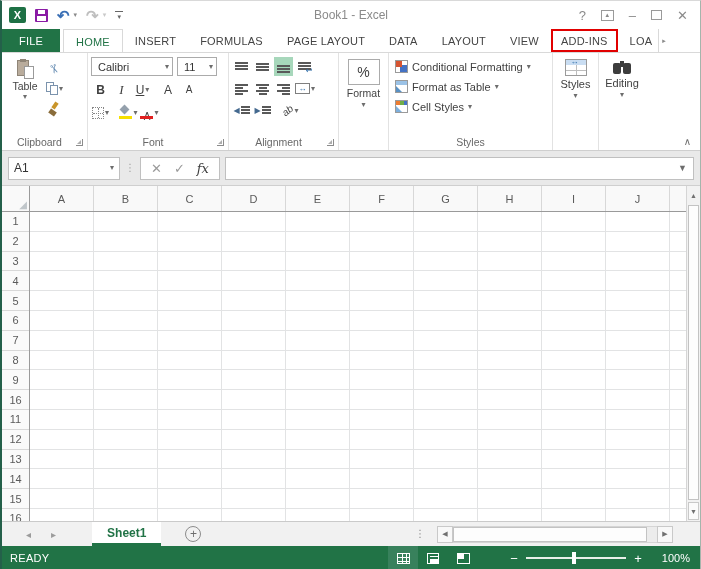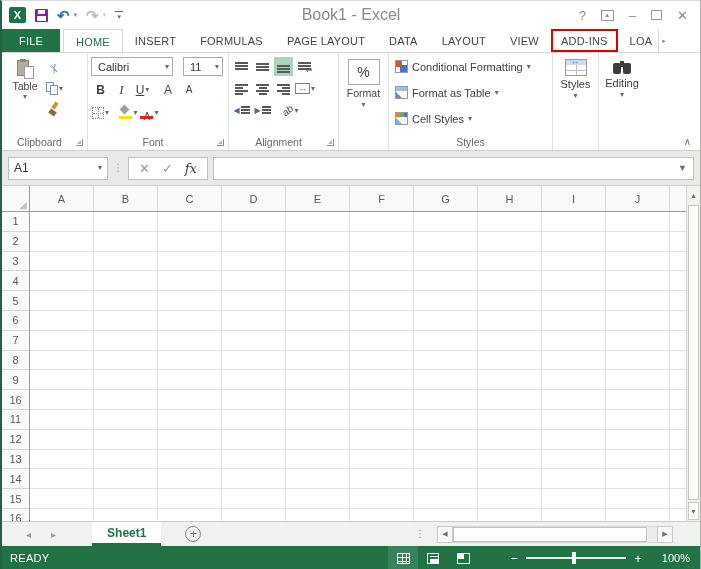--- a/index.html
+++ b/index.html
@@ -15,21 +15,21 @@
   .save-ic{width:13px;height:13px;background:#8a1ba5;position:relative;border-radius:1px}
   .save-ic i{position:absolute;left:3px;top:1px;width:7px;height:4px;background:#fff}
   .save-ic b{position:absolute;left:2px;bottom:1px;width:9px;height:5px;background:#fff}
   .undo{color:#3a6fb5;font-size:15px;line-height:1;font-weight:bold}
   .redo{color:#bfbfbf;font-size:15px;line-height:1;font-weight:bold}
   .mini-caret{font-size:7px;color:#8a8a8a;margin-left:-5px}
   .mini-caret.dis{color:#c9c9c9}
   .qat-custom{display:flex;flex-direction:column;align-items:center;line-height:1}
   .qat-custom u{width:8px;height:0;border-top:1.5px solid #666;display:block;margin-bottom:1px}
   .qat-custom s{font-size:7px;color:#666;text-decoration:none}
-  .win-title{position:absolute;left:0;right:0;text-align:center;color:#8a8a8a;font-size:16px;z-index:1}
+  .win-title{position:absolute;left:0;right:0;text-align:center;color:#8a8a8a;font-size:12px;z-index:1}
   .win-ctrls{margin-left:auto;display:flex;align-items:center;gap:15px;padding-right:12px;z-index:2;color:#8a8a8a}
   .wc{font-size:13px;line-height:1;color:#8a8a8a}
   .wc-ribbon{width:13px;height:11px;border:1px solid #9a9a9a;display:flex;align-items:center;justify-content:center;font-size:7px;color:#8a8a8a}
   .wc-restore{width:11px;height:10px;border:1px solid #9a9a9a}
 
   
   .tabrow{height:24px;display:flex;align-items:stretch;border-bottom:1px solid #d9d9d9;font-size:11px;color:#444;
           white-space:nowrap;overflow:hidden}
   .tab{display:flex;align-items:center;padding:0 12px;letter-spacing:.2px;cursor:default}
   .tab.file{background:#217346;color:#fff;padding:0 17px;margin-right:3px}
@@ -60,21 +60,21 @@
   .ic-cut{color:#5b84ad;font-size:12px;display:inline-block;transform:rotate(70deg);line-height:1}
   .ic-copy{position:relative;width:12px;height:13px}
   .ic-copy i{position:absolute;left:0;top:0;width:8px;height:10px;background:#fff;border:1px solid #7b93ad}
   .ic-copy b{position:absolute;right:0;bottom:0;width:8px;height:10px;background:#fff;border:1px solid #7b93ad}
   .ic-brush{width:13px;height:13px;position:relative}
   .ic-brush i{position:absolute;left:5px;top:0;width:4px;height:7px;background:#c9952a;transform:rotate(35deg)}
   .ic-brush b{position:absolute;left:1px;bottom:0;width:7px;height:5px;background:#8a6d3b;transform:rotate(35deg)}
 
   
   .g-font{width:141px}
-  .fcombos{display:flex;gap:10px}
+  .fcombos{display:flex;gap:4px}
   .combo{height:19px;border:1px solid #ababab;background:#fff;display:flex;align-items:center;font-size:11px;color:#333;padding:0 3px 0 6px}
   .combo .cd{margin-left:auto;padding-left:4px}
   .combo.fname{width:82px}
   .combo.fsize{width:40px}
   .frow{display:flex;align-items:center;margin-top:4px;gap:2px}
   .bld{font-weight:bold;font-size:12px;color:#3f3f3f}
   .itl{font-style:italic;font-family:"Liberation Serif",serif;font-size:13px;color:#3f3f3f}
   .und{font-size:12px;color:#3f3f3f;text-decoration:underline}
   .grow-a{font-size:12px;color:#3f3f3f;position:relative;padding-right:5px}
   .shrink-a{font-size:10px;color:#3f3f3f;position:relative;padding-right:5px}
@@ -105,21 +105,21 @@
   .ic-indent s{font-size:8px;color:#44698f;text-decoration:none}
   .ic-indent .bars{width:9px}.ic-indent .bars i{width:9px}
   .ic-orient{font-size:10px;font-style:italic;color:#3f3f3f;transform:rotate(-40deg);display:inline-block}
 
   
   .g-number{width:50px;display:flex;flex-direction:column;align-items:center;gap:2px;padding-top:6px}
   .pct-box{width:32px;height:26px;border:1px solid #ababab;display:flex;align-items:center;justify-content:center;font-size:14px;color:#3f3f3f}
   .num-lbl{font-size:10.5px;color:#444}
 
   
-  .g-styles{width:164px;display:flex;flex-direction:column;justify-content:flex-start;gap:9px;padding-top:5px;padding-left:6px}
+  .g-styles{width:164px;display:flex;flex-direction:column;justify-content:flex-start;gap:3px;padding-top:5px;padding-left:6px}
   .srow{display:flex;align-items:center;gap:4px;font-size:11px;color:#3f3f3f;height:17px}
   .ic-cf{width:13px;height:13px;border:1px solid #9a9a9a;background:
      linear-gradient(#d65532,#d65532) 0 0/6px 6px no-repeat,
      linear-gradient(#4472c4,#4472c4) 100% 100%/7px 7px no-repeat,#fff}
   .ic-ftable{width:13px;height:13px;border:1px solid #9a9a9a;position:relative;background:linear-gradient(#9bc2e6,#9bc2e6) 0 0/13px 4px no-repeat,#fff}
   .ic-ftable::after{content:"";position:absolute;left:0;bottom:0;border-left:6px solid #2e75b6;border-top:6px solid transparent;opacity:.8}
   .ic-cstyles{width:13px;height:13px;border:1px solid #9a9a9a;position:relative;
      background:linear-gradient(90deg,#ed7d31 0 4px,#70ad47 4px 8px,#4472c4 8px 13px) 0 0/13px 4px no-repeat,#fff}
   .ic-cstyles::after{content:"";position:absolute;left:0;bottom:0;border-left:6px solid #5b9bd5;border-top:6px solid transparent;opacity:.8}
 
@@ -132,21 +132,21 @@
   .ic-cells::before{content:"↔";position:absolute;top:-3px;left:5px;font-size:8px;color:#2c6ca8}
   .ic-binoc{width:18px;height:14px;position:relative;margin-top:2px}
   .ic-binoc i{position:absolute;left:0;top:2px;width:8px;height:11px;background:#3d3d3d;border-radius:2px}
   .ic-binoc b{position:absolute;right:0;top:2px;width:8px;height:11px;background:#3d3d3d;border-radius:2px}
   .ic-binoc s{position:absolute;left:7px;top:0;width:4px;height:6px;background:#3d3d3d}
   .big-lbl{font-size:11px;color:#3f3f3f}
   .rib-collapse{position:absolute;right:9px;bottom:3px;color:#6d6d6d;font-size:10px;line-height:1}
 
   
   .fxbar{height:35px;background:#e9e9e9;display:flex;align-items:center;padding:0 6px;gap:5px;border-bottom:1px solid #cfcfcf}
-  .namebox{width:100px;height:23px;background:#fff;border:1px solid #c0c0c0;display:flex;align-items:center;font-size:12px;color:#333;padding:0 5px}
+  .namebox{width:112px;height:23px;background:#fff;border:1px solid #c0c0c0;display:flex;align-items:center;font-size:12px;color:#333;padding:0 5px}
   .namebox .cd{margin-left:auto}
   .vdots{color:#a0a0a0;font-size:10px;letter-spacing:0;line-height:.6}
   .fxbtns{height:23px;background:#fff;border:1px solid #c0c0c0;display:flex;align-items:center;gap:12px;padding:0 10px;color:#9a9a9a}
   .fxx{font-size:13px}
   .fxcheck{font-size:13px}
   .fxfx{font-style:italic;font-family:"DejaVu Serif",serif;font-size:13px;color:#3f3f3f}
   .fxinput{flex:1;height:23px;background:#fff;border:1px solid #c0c0c0;display:flex;align-items:center;justify-content:flex-end;padding:0 6px;color:#6d6d6d;font-size:9px}
 
   
   .sheet-main{display:flex;height:335px}

